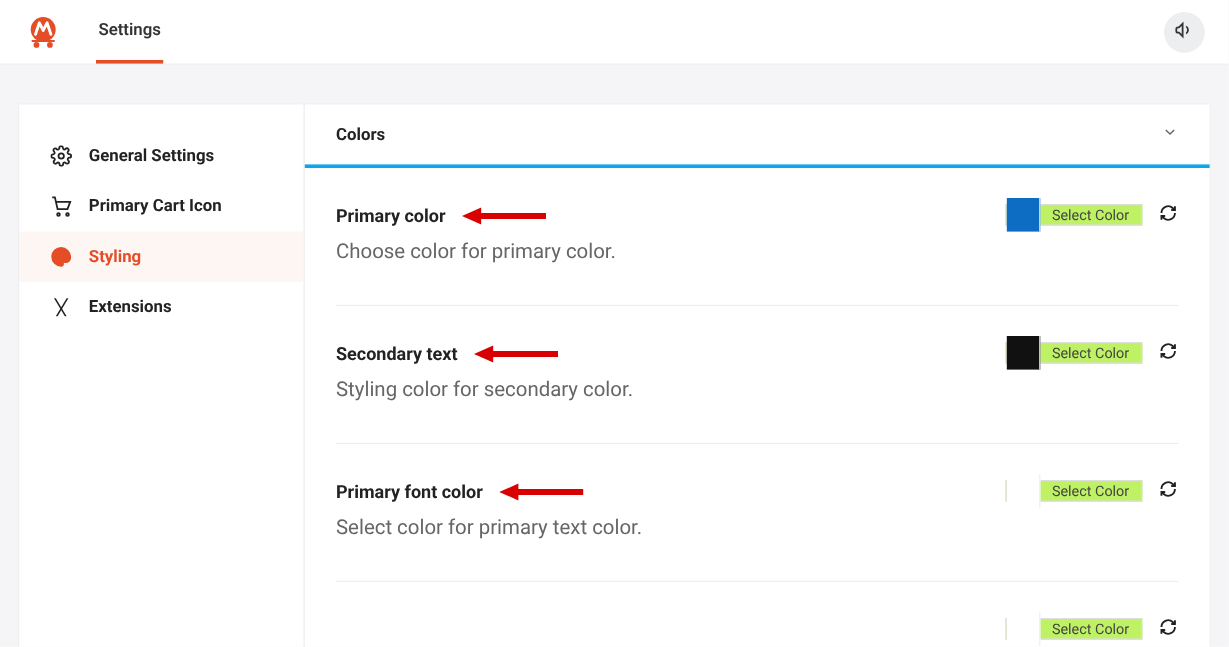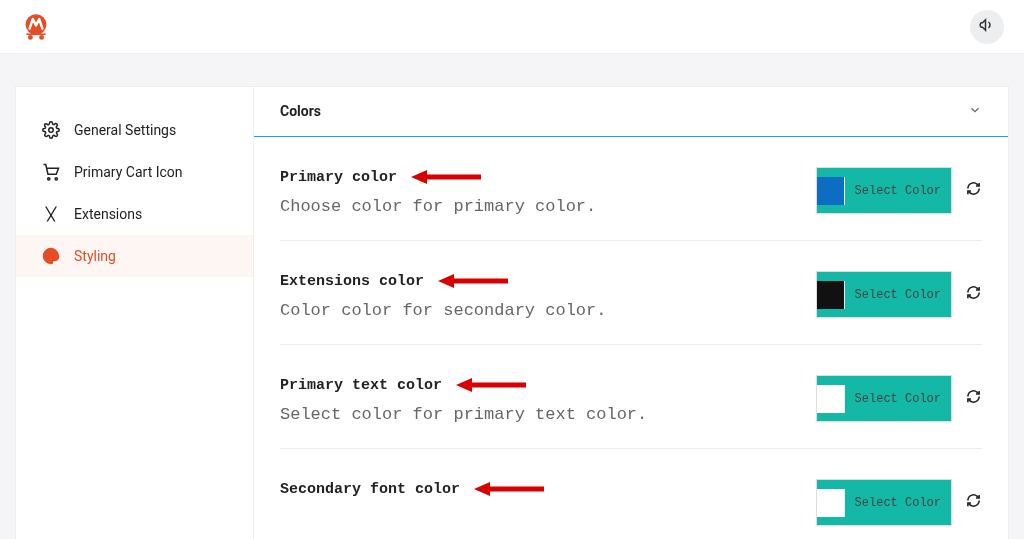--- a/index.html
+++ b/index.html
@@ -47,56 +47,55 @@
     width:238px;
     background:#fff;
     border:1px solid #eee;
     border-right:none;
     padding: 22px 0;
   }
   .side-item {
     display:flex; align-items:center;
     gap:14px;
     padding: 12px 26px;
-    font-size:14px; font-weight:400; color:#222;
+    font-size:14px; font-weight:700; color:#222;
     cursor:pointer;
   }
   .side-item.active { color:#e44d26; background:#fdf6f3; }
   .side-item.active .side-icon svg * { stroke:#e44d26; fill:#e44d26; }
   .side-icon { width:18px; height:18px; display:flex; align-items:center; }
   .content {
     flex:1;
     background:#fff;
     border:1px solid #eee;
   }
   .section-header {
-    display:flex; align-items:flex-start;
+    display:flex; align-items:flex-end;
     padding: 16px 26px;
     font-size:14px; font-weight:700; color:#222;
-    border-bottom:1px solid #0ea5e9;
+    border-bottom:3px solid #0ea5e9;
     cursor:pointer;
   }
   .section-header .chev { margin-left:auto; color:#666; }
   .rows { padding: 0 26px; }
   .row {
     display:flex; align-items:flex-start;
-    padding: 30px 0 24px 0;
+    padding: 30px 0 34px 0;
     border-bottom:1px solid #eee;
     position:relative;
-    font-family:Liberation Mono, monospace;
   }
   .row:last-child { border-bottom:none; }
   .row-left { flex:1; }
   .row-title { font-size:15px; font-weight:700; color:#222; display:flex; align-items:center; gap:8px;}
   .row-desc { margin-top:10px; font-size:17px; color:#666; }
   .color-picker { display:flex; align-items:center; gap:12px; }
   .swatch-wrap {
     display:flex; align-items:center;
-    border:1px solid #ddd; background:#14b8a6;
-    height:47px;
+    border:1px solid #ddd; background:#bef264;
+    height:18px;
     cursor:pointer;
   }
   .swatch {
     width:28px; height:28px;
     border-right:1px solid #eee;
   }
   .swatch-label {
     font-size:12px; color:#444;
     padding: 0 10px;
   }
@@ -117,20 +116,25 @@
 <div class="topbar">
   <div class="logo">
     <svg width="32" height="32" viewBox="0 0 40 40">
       <circle cx="20" cy="17" r="13" fill="#e44d26"></circle>
       <path d="M12 22 L16 10 L20 18 L24 10 L28 22" stroke="#fff" stroke-width="3" fill="none" stroke-linecap="round" stroke-linejoin="round"></path>
       <circle cx="13" cy="33" r="3" fill="#e44d26"></circle>
       <circle cx="27" cy="33" r="3" fill="#e44d26"></circle>
       <line x1="8" y1="29" x2="32" y2="29" stroke="#e44d26" stroke-width="2"></line>
     </svg>
   </div>
+  <div class="tabs">
+    <div class="tab">
+      <span>Settings</span>
+    </div>
+  </div>
   <div class="top-right">
     <div class="announce-btn">
       <span>
         <svg width="18" height="18" viewBox="0 0 24 24" fill="none" stroke="#333" stroke-width="2">
           <path d="M3 11v2a2 2 0 0 0 2 2h1l4 4V5L6 9H5a2 2 0 0 0-2 2z"></path>
           <path d="M14 8a5 5 0 0 1 0 8"></path>
         </svg>
       </span>
     </div>
   </div>
@@ -154,40 +158,40 @@
       <span class="side-icon">
         <svg width="18" height="18" viewBox="0 0 24 24" fill="none" stroke="#222" stroke-width="2">
             <circle cx="9" cy="21" r="1.5"></circle>
             <circle cx="19" cy="21" r="1.5"></circle>
             <path d="M2 2h3l3 13h11l3-8H6"></path>
           </svg>
       </span>
       <span>Primary Cart Icon</span>
     </div>
 
-    <div class="side-item">
-      <span class="side-icon">
-        <svg width="18" height="18" viewBox="0 0 24 24" fill="#222">
-            <path d="M6 2l12 20-2 0L4 2z"></path>
-            <path d="M18 2L6 22l2 0L20 2z"></path>
-          </svg>
-      </span>
-      <span>Extensions</span>
-    </div>
-
     <div class="side-item active">
       <span class="side-icon">
         <svg width="18" height="18" viewBox="0 0 24 24" fill="none" stroke="#e44d26" stroke-width="2">
             <path d="M12 2a10 10 0 1 0 0 20c1.5 0 2-1 2-2s-.5-2 1-2h2a5 5 0 0 0 5-5c0-6-5-11-10-11z"></path>
             <circle cx="7" cy="12" r="1" fill="#e44d26"></circle>
             <circle cx="10" cy="7" r="1" fill="#e44d26"></circle>
             <circle cx="15" cy="8" r="1" fill="#e44d26"></circle>
           </svg>
       </span>
       <span>Styling</span>
+    </div>
+
+    <div class="side-item">
+      <span class="side-icon">
+        <svg width="18" height="18" viewBox="0 0 24 24" fill="#222">
+            <path d="M6 2l12 20-2 0L4 2z"></path>
+            <path d="M18 2L6 22l2 0L20 2z"></path>
+          </svg>
+      </span>
+      <span>Extensions</span>
     </div>
 
   </div>
 
   <div class="content">
     <div class="section-header">
       <span>Colors</span>
       <span class="chev">
         <svg width="14" height="14" viewBox="0 0 24 24" fill="none" stroke="#666" stroke-width="2">
             <polyline points="6 9 12 15 18 9"></polyline>
@@ -224,29 +228,29 @@
                   <path d="M3 21v-5h5"></path>
                 </svg>
             </span>
           </div>
         </div>
       </div>
 
       <div class="row">
         <div class="row-left">
           <div class="row-title">
-            <span>Extensions color</span>
+            <span>Secondary text</span>
             <span class="arrow">
               <svg width="72" height="20" viewBox="0 0 72 20">
                   <line x1="70" y1="10" x2="12" y2="10" stroke="#d80000" stroke-width="5"></line>
                   <polygon points="0,10 16,3 16,17" fill="#d80000"></polygon>
                 </svg>
             </span>
           </div>
-          <div class="row-desc">Color color for secondary color.</div>
+          <div class="row-desc">Styling color for secondary color.</div>
         </div>
         <div class="color-picker">
           <div class="swatch-wrap">
             <div class="swatch" style="background:#111111"></div>
             <span class="swatch-label">Select Color</span>
           </div>
           <div class="reset-btn">
             <span>
               <svg width="15" height="15" viewBox="0 0 24 24" fill="none" stroke="#222" stroke-width="2.5">
                   <path d="M3 12a9 9 0 0 1 15-6.7L21 8"></path>
@@ -255,21 +259,21 @@
                   <path d="M3 21v-5h5"></path>
                 </svg>
             </span>
           </div>
         </div>
       </div>
 
       <div class="row">
         <div class="row-left">
           <div class="row-title">
-            <span>Primary text color</span>
+            <span>Primary font color</span>
             <span class="arrow">
               <svg width="72" height="20" viewBox="0 0 72 20">
                   <line x1="70" y1="10" x2="12" y2="10" stroke="#d80000" stroke-width="5"></line>
                   <polygon points="0,10 16,3 16,17" fill="#d80000"></polygon>
                 </svg>
             </span>
           </div>
           <div class="row-desc">Select color for primary text color.</div>
         </div>
         <div class="color-picker">
@@ -285,29 +289,20 @@
                   <path d="M21 12a9 9 0 0 1-15 6.7L3 16"></path>
                   <path d="M3 21v-5h5"></path>
                 </svg>
             </span>
           </div>
         </div>
       </div>
 
       <div class="row">
         <div class="row-left">
-          <div class="row-title">
-            <span>Secondary font color</span>
-            <span class="arrow">
-              <svg width="72" height="20" viewBox="0 0 72 20">
-                  <line x1="70" y1="10" x2="12" y2="10" stroke="#d80000" stroke-width="5"></line>
-                  <polygon points="0,10 16,3 16,17" fill="#d80000"></polygon>
-                </svg>
-            </span>
-          </div>
         </div>
         <div class="color-picker">
           <div class="swatch-wrap">
             <div class="swatch" style="background:#ffffff"></div>
             <span class="swatch-label">Select Color</span>
           </div>
           <div class="reset-btn">
             <span>
               <svg width="15" height="15" viewBox="0 0 24 24" fill="none" stroke="#222" stroke-width="2.5">
                   <path d="M3 12a9 9 0 0 1 15-6.7L21 8"></path>

